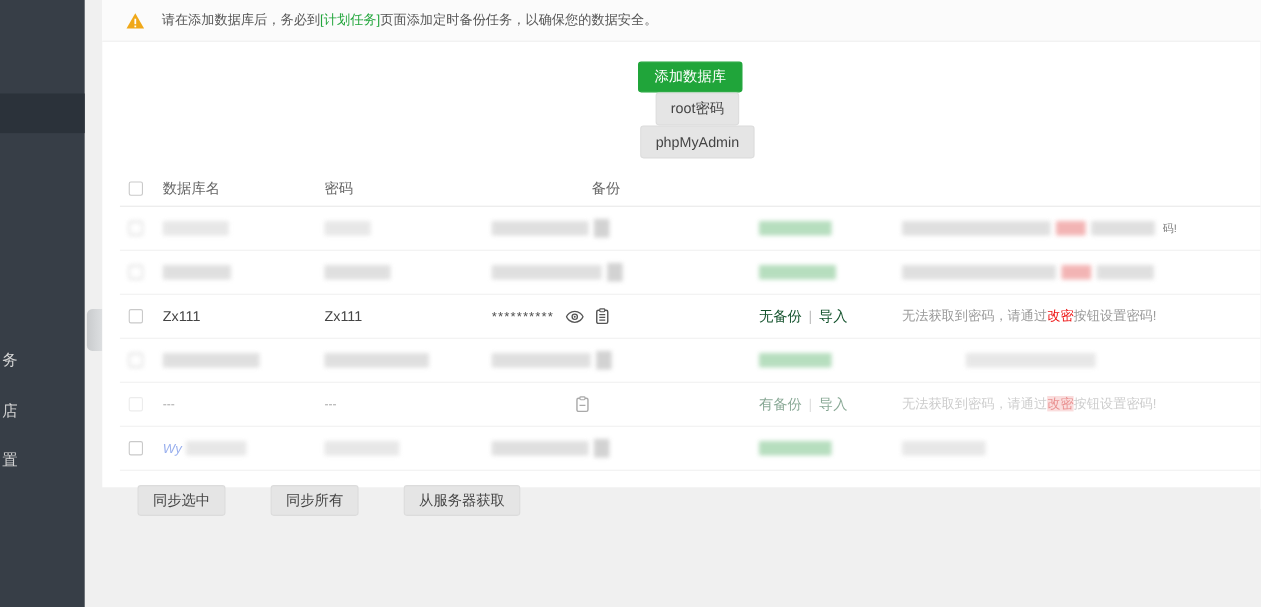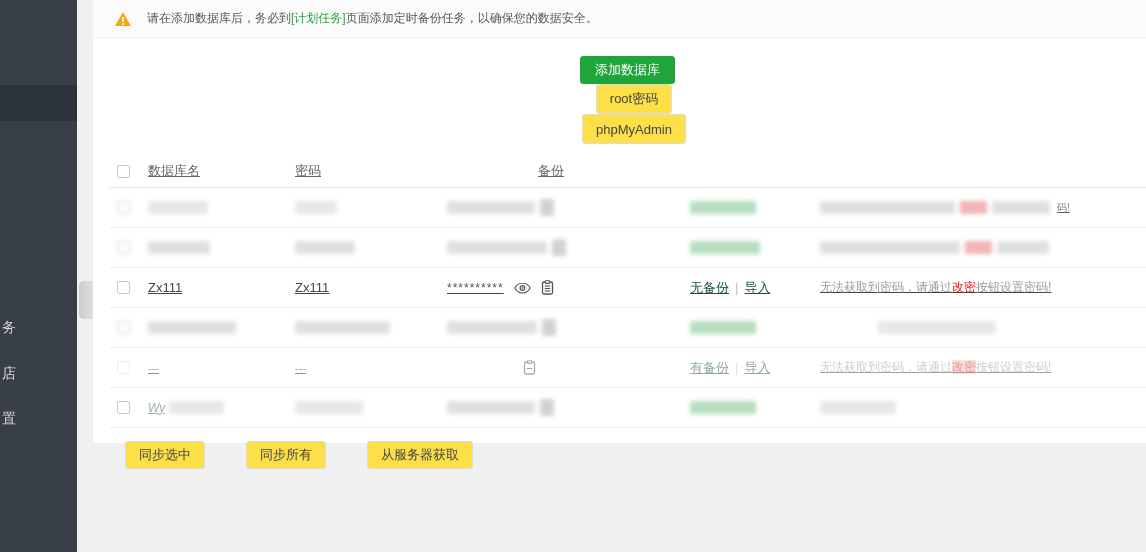--- a/index.html
+++ b/index.html
@@ -25,27 +25,27 @@
 
   .alert { height:38px; display:flex; align-items:center; padding-left:21px;
            background:#fbfbfb; border-bottom:1px solid #efefef; }
   .alert-ico { margin-right:15px; display:inline-flex; }
   .alert-text { font-size:12px; color:#555; }
   .green-link { color:#20a53a; text-decoration:none; cursor:pointer; }
 
   .toolbar { padding:18px 0 11px 16px; display:flex; align-items:center;flex-direction:column; }
   .btn { font-size:13px; border-radius:3px; cursor:pointer; font-family:inherit; }
   .btn-green { background:#20a53a; border:1px solid #20a53a; color:#fff; height:28px; padding:0 14px; }
-  .btn-white { background:#fde047; border:1px solid #dcdcdc; color:#444; height:30px; padding:0 13px; margin-left:13px; }
+  .btn-white { background:#e5e5e5; border:1px solid #dcdcdc; color:#444; height:30px; padding:0 13px; margin-left:13px; }
 
   
   .tbl { margin-left:16px; }
   .thead { display:flex; align-items:center; height:33px; border-bottom:1px solid #e9e9e9; color:#666; }
   .row { display:flex; align-items:center; height:40px; border-bottom:1px solid #f1f1f1; }
-  .c { display:flex; align-items:center;text-decoration:underline; }
+  .c { display:flex; align-items:center; }
   .c1 { width:39px; }
   .c2 { width:147px; }
   .c3 { width:152px; }
   .c4 { width:243px; }
   .c5 { width:130px; }
   .c6 { flex:1; }
   .cbx { width:13px; height:13px; border:1px solid #c9c9c9; border-radius:2px; background:#fff; margin-left:8px; cursor:pointer; }
   .sort { color:#c5c5c5; font-size:9px; margin-left:6px; }
 
   
@@ -60,21 +60,21 @@
   .mask { color:#555; font-size:12px; letter-spacing:1px; margin-right:10px; }
   .icon-btn { display:inline-flex; margin-right:10px; cursor:pointer; }
   .g-link { color:#14532d; text-decoration:none; cursor:pointer; }
   .sep { color:#c0c0c0; margin:0 6px; }
   .note { color:#9a9a9a; font-size:12px; }
   .note .red-t { color:#ee0f0f; }
   .tail { font-size:10px; color:#666; opacity:.85; margin-left:2px; }
 
   .faded { opacity:.5; }
   .hint { color:#666; font-size:11px; opacity:.6; margin-right:4px; }
-  .hint-w { color:#14532d; font-size:12px; opacity:.45; margin-right:4px; font-style:italic; }
+  .hint-w { color:#1d4ed8; font-size:12px; opacity:.45; margin-right:4px; font-style:italic; }
   .red-hl { color:#d41f1f; background:#f6bcbc; }
 
   .tfoot { margin:13px 0 0 16px; display:flex;gap:28px; }
   .tfoot .btn-white { margin-left:0; margin-right:13px; height:28px; }
 </style>
 </head>
 <body>
 
 <div class="sidebar">
   <div class="sidebar-active"></div>

